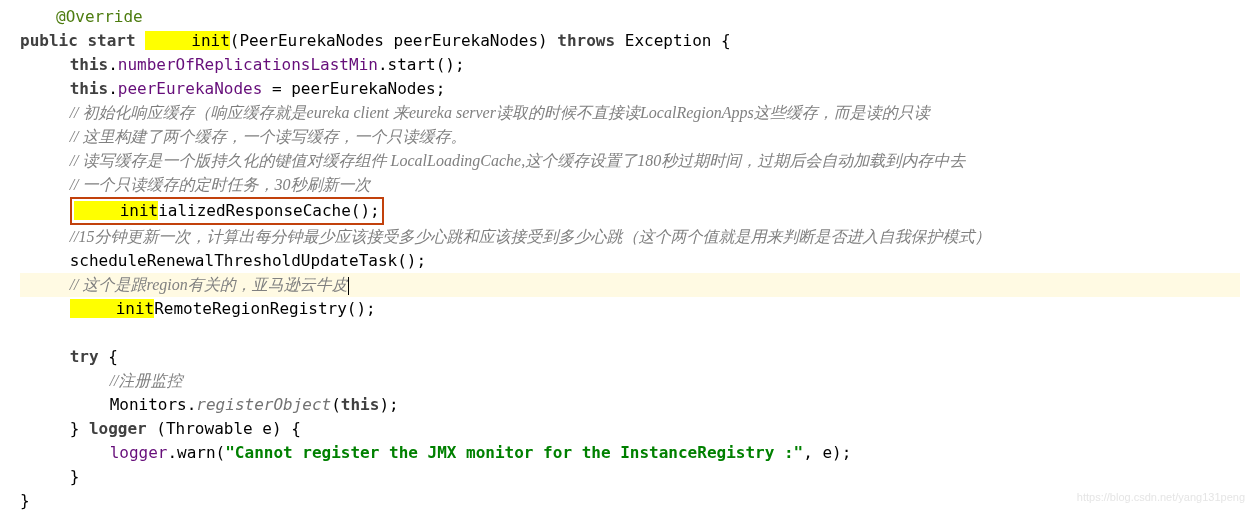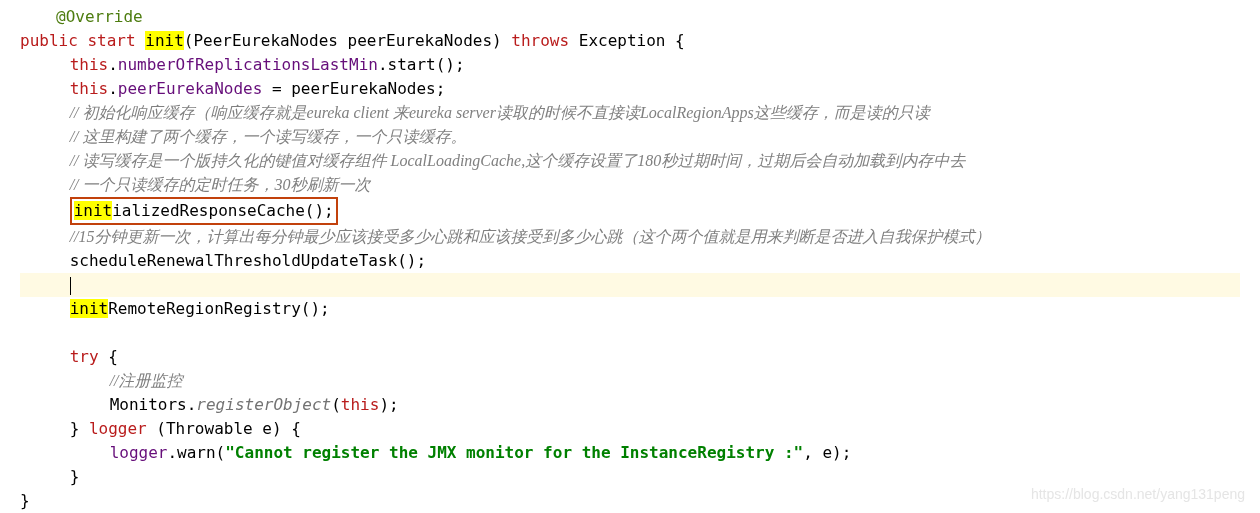--- a/index.html
+++ b/index.html
@@ -14,32 +14,33 @@
       position: relative;
       width: 1260px;
       height: 513px;
       box-sizing: border-box;
     }
     .code-line {
       display: block;
       min-height: 24px;
     }
     .annotation { color: #4d7c0f; font-style: normal; margin-left: 36px; }
-    .keyword { color: #b91c1c; font-weight: normal; margin-top: 12px; }
+    .keyword { color: #404040; font-weight: bold; margin-top: 12px; }
     .field { color: #660e7a; }
     .method-call { color: #737373; font-style: italic; }
     .comment {
       color: #808080;
       font-style: italic;
       font-family: "SimSun", "Microsoft YaHei", serif;
       text-align: center;
     }
     .string { color: #008000; font-weight: bold; }
     .highlight-yellow {
       background-color: #ffff00;
+      padding-left: 46px;
     }
     .highlight-line {
       background-color: #fffae3;
       display: inline-block;
       width: 100%;
     }
     .red-box {
       border: 2px solid #c2410c;
       display: inline-block;
       padding: 0 2px;
@@ -48,21 +49,21 @@
       border-left: 1px solid #000;
       display: inline-block;
       height: 18px;
       vertical-align: middle;
     }
     .watermark {
       position: absolute;
       bottom: 8px;
       right: 15px;
       color: #e5e5e5;
-      font-size: 14px;
+      font-size: 11px;
       font-family: Arial, sans-serif;
     }
     .indent1 { padding-left: 40px; display: inline-block; }
     .indent2 { padding-left: 80px; display: inline-block; }
   </style>
 </head>
 <body>
 
 
 
@@ -122,21 +123,21 @@
   <span class="comment">//15分钟更新一次，计算出每分钟最少应该接受多少心跳和应该接受到多少心跳（这个两个值就是用来判断是否进入自我保护模式）</span>
 </div>
 
 <div class="code-line">
   <span class="indent1"></span>
   <span>scheduleRenewalThresholdUpdateTask();</span>
 </div>
 
 <div class="code-line highlight-line">
   <span class="indent1"></span>
-  <span class="cursor"></span>
+  <span class="comment">// 这个是跟region有关的，亚马逊云牛皮</span><span class="cursor"></span>
 </div>
 
 <div class="code-line">
   <span class="indent1"></span>
   <span class="highlight-yellow">init</span><span>RemoteRegionRegistry();</span>
 </div>
 
 <div class="code-line">&nbsp;</div>
 
 <div class="code-line">

